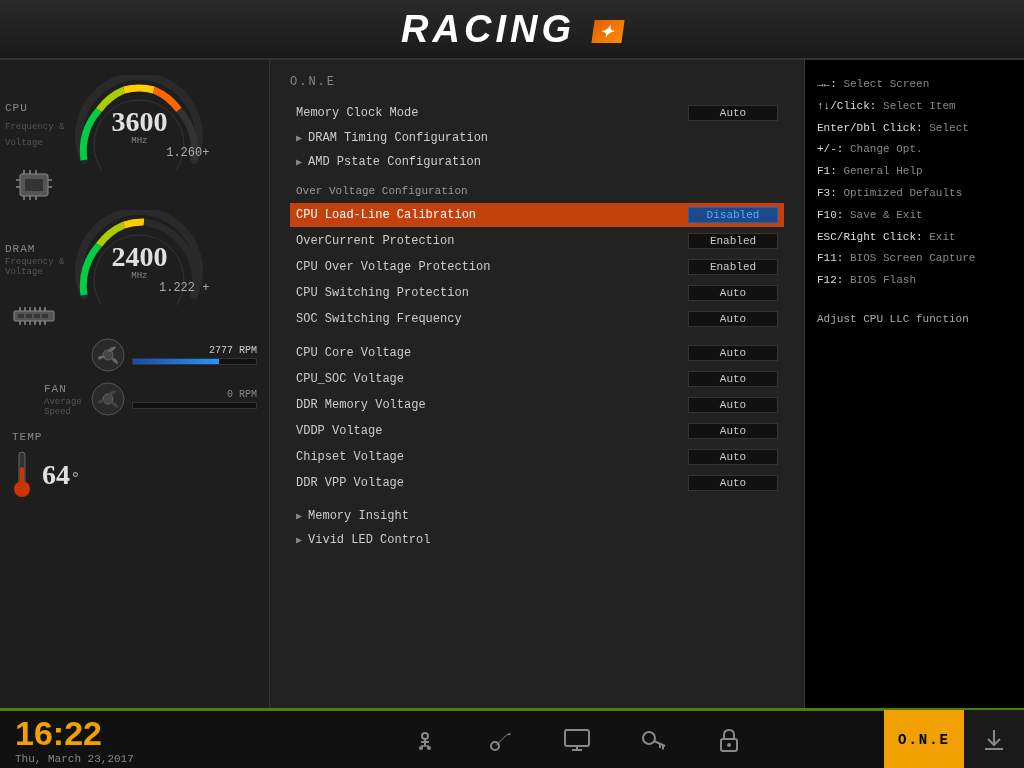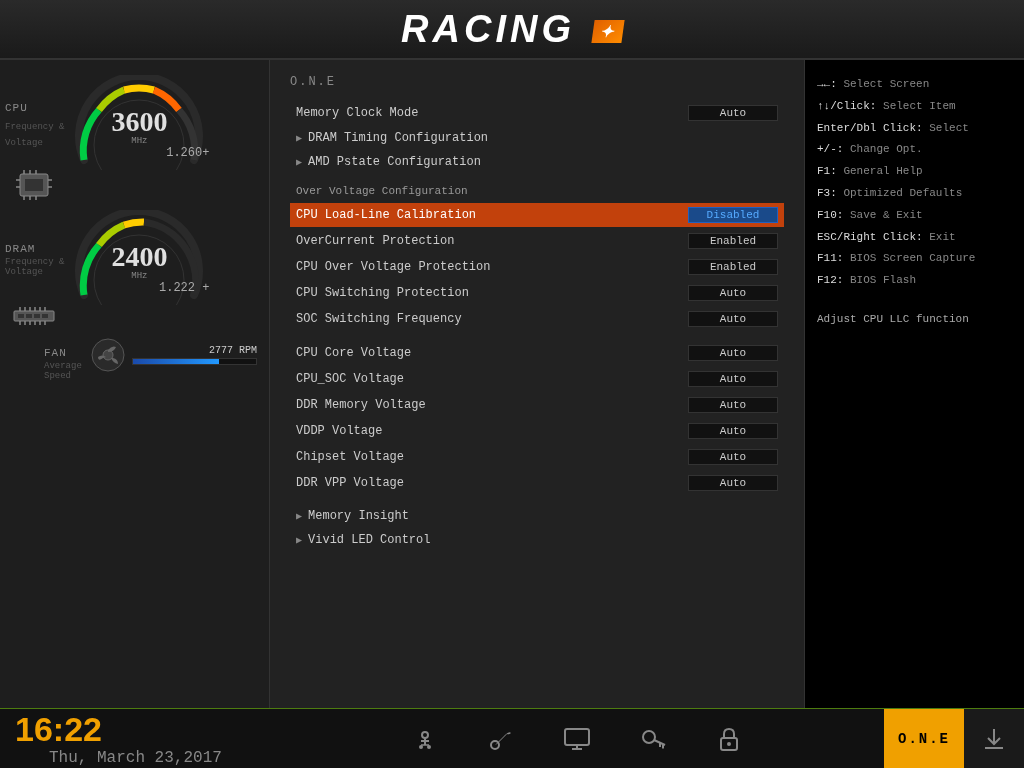--- a/index.html
+++ b/index.html
@@ -149,31 +149,31 @@
       margin-top: 20px;
       color: #aaa;
       font-size: 11px;
       line-height: 1.5;
     }
 
     
     #bottom-bar {
       height: 60px;
       background: #111;
-      border-top: 1px solid #4d7c0f;
+      border-top: 3px solid #4d7c0f;
       display: flex;
       align-items: center;
     }
 
     #clock-section {
       width: 270px;
       padding: 5px 15px;
     }
     .clock-time { font-size: 34px; color: #f0a000; font-weight: bold; font-family: Arial, sans-serif; }
-    .clock-date { font-size: 16px; color: #888; margin-left: 34px; }
+    .clock-date { font-size: 11px; color: #888; }
 
     #nav-icons {
       flex: 1;
       display: flex;
       align-items: center;
       justify-content: center;
       gap: 40px;
     }
     .nav-icon {
       width: 36px; height: 36px;
@@ -338,24 +338,52 @@
               <path d="M13 21 Q8 25 8 20 Q12 17 16 20" fill="#666"></path>
             </svg>
             <div style="flex:1;">
               <div style="font-size:10px; color:#ccc; text-align:right; margin-bottom:2px;">2777 RPM</div>
               <div style="height:7px; background:#111; border:1px solid #333; width:100%;">
                 <div style="height:100%; width:70%; background:linear-gradient(90deg,#1a4aaa,#2299ff);"></div>
               </div>
             </div>
           </div>
 
+          <div style="display:flex; align-items:center; gap:6px;">
+            <svg width="36" height="36" viewBox="0 0 36 36">
+              <circle cx="18" cy="18" r="16" fill="#2a2a2a" stroke="#555" stroke-width="1"></circle>
+              <circle cx="18" cy="18" r="5" fill="#444" stroke="#666" stroke-width="1"></circle>
+              <path d="M18 13 Q22 8 26 10 Q24 15 18 15" fill="#444"></path>
+              <path d="M23 21 Q28 22 28 27 Q23 26 21 21" fill="#444"></path>
+              <path d="M13 21 Q8 25 8 20 Q12 17 16 20" fill="#444"></path>
+            </svg>
+            <div style="flex:1;">
+              <div style="font-size:10px; color:#888; text-align:right; margin-bottom:2px;">0 RPM</div>
+              <div style="height:7px; background:#111; border:1px solid #333; width:100%;">
+                <div style="height:100%; width:0%; background:#2a2a2a;"></div>
+              </div>
+            </div>
+          </div>
         </div>
       </div>
     </div>
 
+    <div class="temp-section">
+      <div class="temp-label">Temp</div>
+      <div class="temp-row">
+        <svg width="20" height="55" viewBox="0 0 20 55">
+          <rect x="7" y="5" width="6" height="32" rx="3" fill="#333" stroke="#666" stroke-width="1"></rect>
+          <rect x="8" y="20" width="4" height="18" rx="2" fill="#cc3300"></rect>
+          <circle cx="10" cy="42" r="8" fill="#cc3300"></circle>
+        </svg>
+        <div>
+          <span class="dial-value">64</span><span style="font-size:18px; color:#aaa;">°</span>
+        </div>
+      </div>
+    </div>
 
   </div>
 
   <div id="content">
     <div class="section-title">O.N.E</div>
 
     <div class="menu-item">
       <span>Memory Clock Mode</span>
       <span class="menu-value">Auto</span>
     </div>

